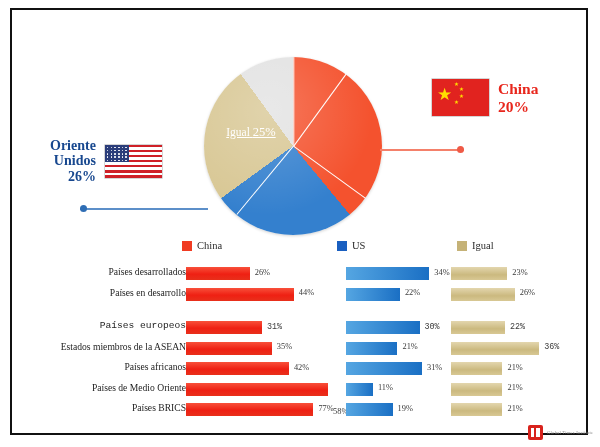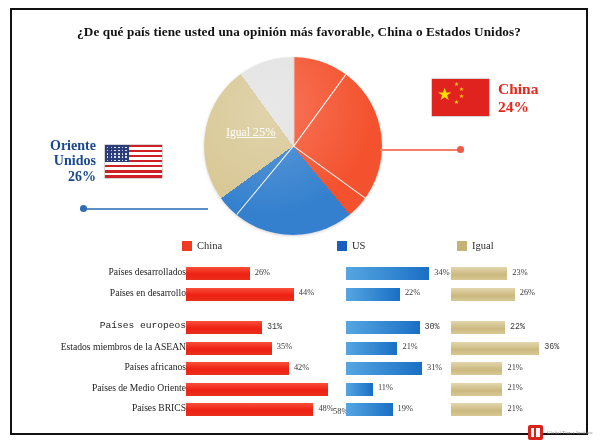--- a/index.html
+++ b/index.html
@@ -106,21 +106,20 @@
   #logo-mark{width:15px;height:15px;background:#d8231d;border-radius:2px;position:relative;flex:none;}
   #logo-mark::before{content:"";position:absolute;left:3px;top:2.6px;width:3px;height:9px;background:#ffffff;}
   #logo-mark::after{content:"";position:absolute;left:8px;top:2.6px;width:4px;height:9px;background:#ffffff;}
   #logo-text{font-size:4.7px;color:#8a8a8a;white-space:nowrap;letter-spacing:.2px;}
 </style>
 </head>
 <body>
 
 <div id="frame">
 
-  <div id="title">¿De qué país tiene usted una opinión más favorable, China o Estados Unidos?</div>
 
   <div id="pie-wrap">
     <div id="pie"></div>
     <div class="pie-sep" style="transform:rotate(180deg)"></div>
     <div class="pie-sep" style="transform:rotate(39.6deg)"></div>
     <div class="pie-sep" style="transform:rotate(-54deg)"></div>
     <div class="pie-sep" style="transform:rotate(-144deg)"></div>
 
     <div class="pie-lbl" id="lbl-igual">
       <span>Igual</span>
@@ -138,21 +137,21 @@
   <div id="callout-china">
     <div class="flag" id="flag-cn">
       <span class="cn-star" style="left:5px;top:7px;font-size:17px;">★</span>
       <span class="cn-star" style="left:22px;top:3px;font-size:5.5px;">★</span>
       <span class="cn-star" style="left:27px;top:8px;font-size:5.5px;">★</span>
       <span class="cn-star" style="left:27px;top:15px;font-size:5.5px;">★</span>
       <span class="cn-star" style="left:22px;top:21px;font-size:5.5px;">★</span>
     </div>
     <div class="co-text">
       <span>China</span>
-      <span class="pct">24%</span>
+      <span class="pct">20%</span>
     </div>
   </div>
 
   <div id="callout-us">
     <div class="co-text">
       <span class="pct">Oriente</span>
       <span class="pct">Unidos</span>
       <span class="pct">26%</span>
     </div>
     <div class="flag" id="flag-us">
@@ -301,21 +300,21 @@
         </div>
         <div class="bcell c-igual">
           <span class="bar igual" style="width: 51.45px;"></span>
           <span class="bval" style="left: 56.45px;">21%</span>
         </div>
       </div>
       <div class="brow" style="top: 136px;">
         <div class="blabel">Países BRICS</div>
         <div class="bcell c-china">
           <span class="bar china" style="width: 127.4px;"></span>
-          <span class="bval" style="left: 132.4px;">48%</span>
+          <span class="bval" style="left: 132.4px;">77%</span>
         </div>
         <div class="bcell c-us">
           <span class="bar us" style="width: 46.55px;"></span>
           <span class="bval" style="left: 51.55px;">19%</span>
         </div>
         <div class="bcell c-igual">
           <span class="bar igual" style="width: 51.45px;"></span>
           <span class="bval" style="left: 56.45px;">21%</span>
         </div>
       </div>

